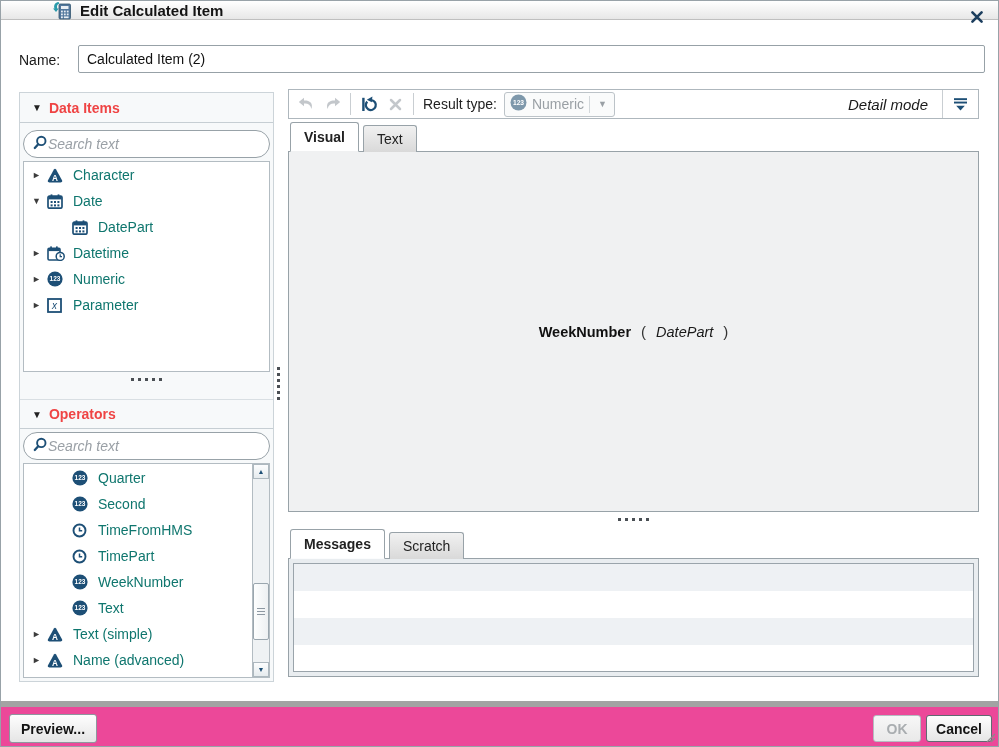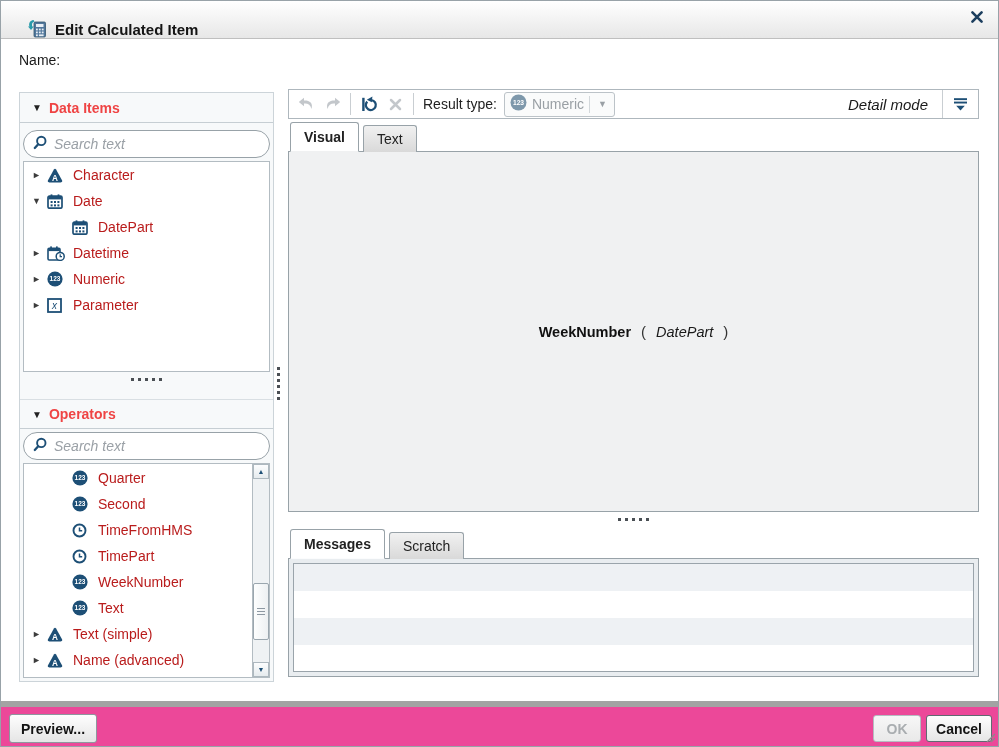--- a/index.html
+++ b/index.html
@@ -4,23 +4,23 @@
 <style>
   * { box-sizing: border-box; margin: 0; padding: 0; }
   html,body { background:#fff; }
   body { font-family:"Liberation Sans", sans-serif; }
   svg text { font-family:"Liberation Sans", sans-serif; }
 
   .dialog { position:relative; width:999px; height:747px; background:#fff;
             border:1px solid #98a2a8; overflow:hidden; }
 
   
-  .titlebar { position:absolute; left:0; top:0; width:100%; height:38px;
+  .titlebar { position:absolute; left:0; top:0; width:100%; height:19px;
               background:linear-gradient(#ffffff,#e7e7e7);
-              border-bottom:1px solid #bfbfbf; display:flex; align-items:flex-end; }
+              border-bottom:1px solid #bfbfbf; display:flex; align-items:center;padding-left:25px; }
   .titlebar .app-icon { margin-left:26px; display:flex; }
   .titlebar .title { margin-left:8px; font-size:15px; font-weight:bold; color:#141414; }
   .close-btn { position:absolute; right:13px; top:8px; width:16px; height:16px;
                display:flex; align-items:center; justify-content:center; cursor:pointer; }
 
   
   .name-label { position:absolute; left:18px; top:51px; font-size:14px; color:#1a1a1a; }
   .name-input { position:absolute; left:77px; top:44px; width:907px; height:28px;
                 border:1px solid #97a1a7; border-radius:2px; padding:0 8px;
                 font-size:14px; color:#111; font-family:"Liberation Sans",sans-serif; }
@@ -28,30 +28,30 @@
   
   .left-panel { position:absolute; left:18px; top:91px; width:255px; height:590px;
                 background:#f7f9fa; border:1px solid #ccd4d9; }
   .sec-h { position:absolute; left:0; width:100%; height:30px; display:flex;
            align-items:center; padding-left:12px; gap:7px;
            border-bottom:1px solid #c6ced3; }
   .sec-h .tri { font-size:10px; color:#222; }
   .sec-h .sec-title { font-size:14px; font-weight:bold; color:#ef4444; }
   .search-pill { position:absolute; left:3px; width:247px; height:28px; background:#fff;
                  border:1px solid #98a2a8; border-radius:14px; display:flex;
-                 align-items:center; padding:0 9px; gap:6px; }
+                 align-items:center; padding:0 9px; }
   .search-pill input { border:none; outline:none; flex:1; font-size:14px;
                        font-family:"Liberation Sans",sans-serif; background:transparent; color:#333; }
   .search-pill input::placeholder { font-style:italic; color:#9aa0a6; }
   .listbox { position:absolute; left:3px; width:247px; background:#fff;
              border:1px solid #b3bcc2; overflow:hidden; }
   .trow { display:flex; align-items:center; height:26px; padding-left:8px; }
   .trow .tw { width:15px; font-size:9px; color:#3d3d3d; flex:0 0 15px; }
   .trow .ic { width:21px; flex:0 0 21px; display:flex; align-items:center; }
-  .trow .lbl { font-size:14px; color:#b91c1c; padding-left:5px; white-space:nowrap; }
+  .trow .lbl { font-size:14px; color:#0f766e; padding-left:5px; white-space:nowrap; }
   .trow.child { padding-left:48px; }
   .oplist { position:relative; }
   .oplist .rows { position:absolute; left:0; top:1px; right:17px; }
 
   
   .sb { position:absolute; right:0; top:0; bottom:0; width:17px;
         border-left:1px solid #b3bcc2; background:#eff2f4; display:flex; flex-direction:column; }
   .sb-btn { height:15px; display:flex; align-items:center; justify-content:center;
             font-size:7px; color:#1d4f76; background:linear-gradient(#fcfdfe,#e6ebee);
             border:1px solid #adb8bf; }
@@ -146,20 +146,21 @@
     </span>
     <span class="title">Edit Calculated Item</span>
     <span class="close-btn">
       <svg width="14" height="14" viewBox="0 0 14 14">
           <path d="M2.4 2.4 L11.6 11.6 M11.6 2.4 L2.4 11.6" stroke="#1c3e5e" stroke-width="2.6" stroke-linecap="round"></path>
         </svg>
     </span>
   </div>
 
   <span class="name-label">Name:</span>
+  <input class="name-input" type="text" value="Calculated Item (2)" style="">
 
   <div class="left-panel">
 
     <div class="sec-h" style="top:0">
       <span class="tri">▼</span>
       <span class="sec-title">Data Items</span>
     </div>
 
     <div class="search-pill" style="top:37px">
       <span>

